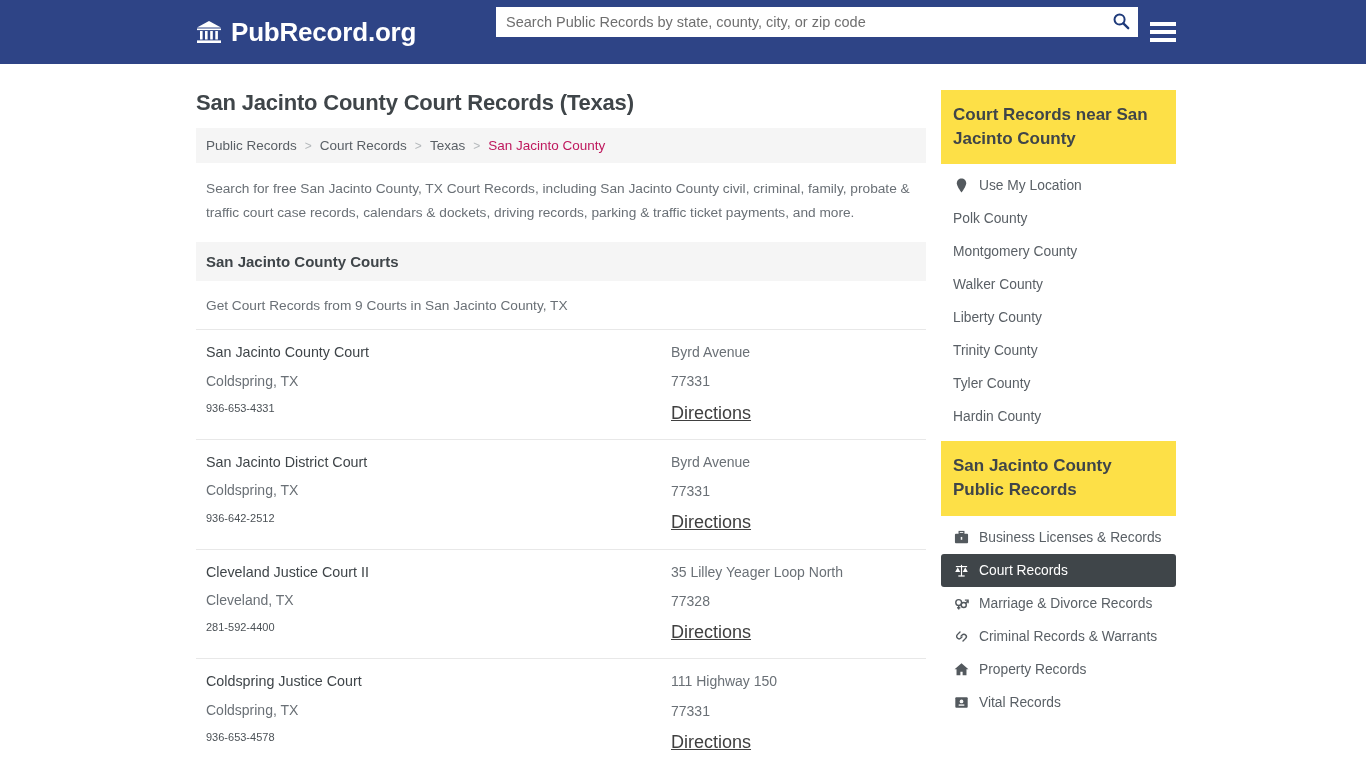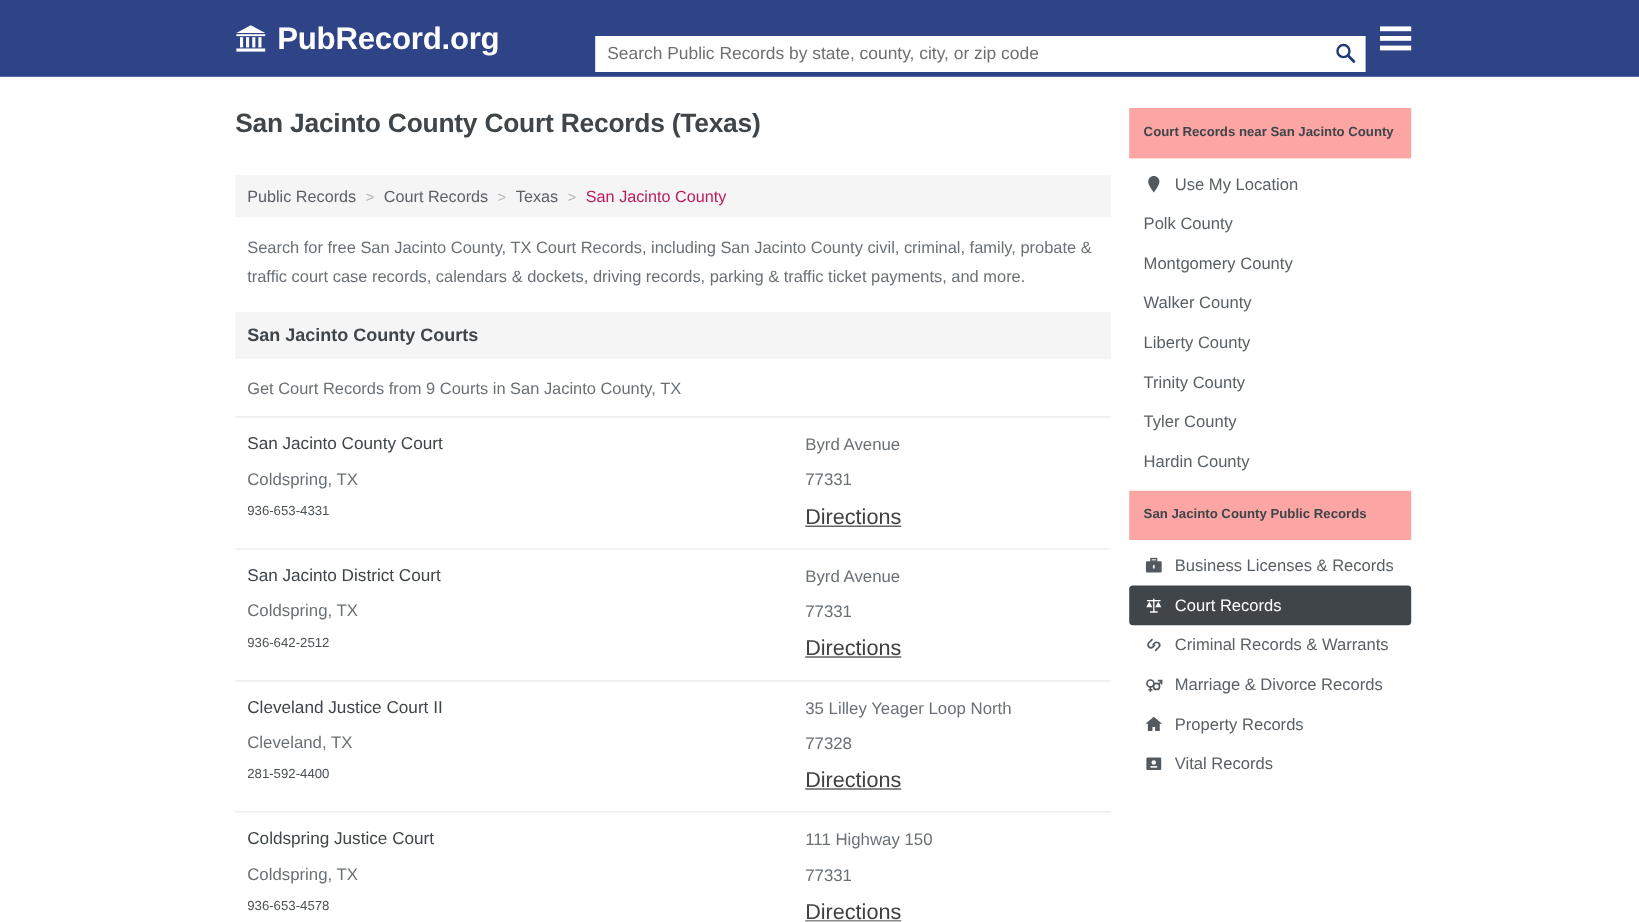--- a/index.html
+++ b/index.html
@@ -29,21 +29,21 @@
   .brand-text {
     color: #ffffff;
     font-size: 26px;
     font-weight: bold;
     letter-spacing: -0.2px;
     white-space: nowrap;
   }
   .search-wrap {
     position: absolute;
     left: 496px;
-    top: 30px;
+    top: 7px;
     width: 642px;
     height: 30px;
     background: #ffffff;
     display: flex;
     align-items: center;
   }
   .search-input {
     flex: 1;
     height: 100%;
     border: 0;
@@ -84,21 +84,21 @@
     gap: 15px;
     align-items: flex-start;
   }
   .main-col { width: 730px; flex: none; }
   .side-col { width: 235px; flex: none; }
 
   .page-title {
     font-size: 22px;
     font-weight: bold;
     color: #3f4549;
-    margin: 26px 0 30px 0;
+    margin: 26px 0 12px 0;
     letter-spacing: -0.2px;
   }
 
   
   .breadcrumb {
     background: #f5f5f5;
     padding: 10px 10px;
     font-size: 13.5px;
     color: #5a6066;
     display: flex;
@@ -151,23 +151,23 @@
     font-size: 14px; color: #6a7076; margin-bottom: 11px; line-height: 1.3;
   }
   .directions {
     font-size: 18px; color: #404040;
     text-decoration: underline; cursor: pointer; line-height: 1.3;
   }
 
   
   .side-panel { margin-top: 26px; }
   .side-head {
-    background: #fca5a5;
+    background: #fde047;
     padding: 13px 12px;
-    font-size: 11px;
+    font-size: 17px;
     font-weight: bold;
     color: #3f4549;
     line-height: 1.42;
   }
   .side-link {
     display: flex;
     align-items: center;
     gap: 9px;
     padding: 9px 12px;
     font-size: 13.8px;
@@ -374,42 +374,42 @@
                 <path d="M4 4.6 1.3 9.6h5.4z" fill="currentColor"></path>
                 <path d="M12 4.6 9.3 9.6h5.4z" fill="currentColor"></path>
                 <rect x="4.6" y="13.2" width="6.8" height="1.3" fill="currentColor"></rect>
               </svg>
             </span>
     <span>Court Records</span>
   </a>
   <a class="side-link" href="#">
     <span class="ico">
               <svg viewBox="0 0 16 16" width="15" height="15" aria-hidden="true">
-                <path d="M6.4 3.2 3.6 6a2.6 2.6 0 1 0 3.7 3.7l1.3-1.3" fill="none" stroke="currentColor" stroke-width="1.5" stroke-linecap="round"></path>
-                <path d="M9.6 12.8 12.4 10a2.6 2.6 0 1 0-3.7-3.7L7.4 7.6" fill="none" stroke="currentColor" stroke-width="1.5" stroke-linecap="round"></path>
-              </svg>
-            </span>
-    <span>Criminal Records &amp; Warrants</span>
-  </a>
-  <a class="side-link" href="#">
-    <span class="ico">
-              <svg viewBox="0 0 16 16" width="15" height="15" aria-hidden="true">
                 <circle cx="5" cy="7" r="3.1" fill="none" stroke="currentColor" stroke-width="1.5"></circle>
                 <line x1="5" y1="10.2" x2="5" y2="14.4" stroke="currentColor" stroke-width="1.5"></line>
                 <line x1="3.2" y1="12.6" x2="6.8" y2="12.6" stroke="currentColor" stroke-width="1.5"></line>
                 <circle cx="10.4" cy="9.6" r="2.7" fill="none" stroke="currentColor" stroke-width="1.5"></circle>
                 <line x1="12.3" y1="7.7" x2="15" y2="5" stroke="currentColor" stroke-width="1.5"></line>
                 <polyline points="11.6,4.4 15,4.4 15,7.8" fill="none" stroke="currentColor" stroke-width="1.5"></polyline>
               </svg>
             </span>
     <span>Marriage &amp; Divorce Records</span>
   </a>
   <a class="side-link" href="#">
     <span class="ico">
               <svg viewBox="0 0 16 16" width="15" height="15" aria-hidden="true">
+                <path d="M6.4 3.2 3.6 6a2.6 2.6 0 1 0 3.7 3.7l1.3-1.3" fill="none" stroke="currentColor" stroke-width="1.5" stroke-linecap="round"></path>
+                <path d="M9.6 12.8 12.4 10a2.6 2.6 0 1 0-3.7-3.7L7.4 7.6" fill="none" stroke="currentColor" stroke-width="1.5" stroke-linecap="round"></path>
+              </svg>
+            </span>
+    <span>Criminal Records &amp; Warrants</span>
+  </a>
+  <a class="side-link" href="#">
+    <span class="ico">
+              <svg viewBox="0 0 16 16" width="15" height="15" aria-hidden="true">
                 <path d="M8 1.4 0.6 7.6h2.1V14h4.1v-3.6h2.4V14h4.1V7.6h2.1z" fill="currentColor"></path>
               </svg>
             </span>
     <span>Property Records</span>
   </a>
   <a class="side-link" href="#">
     <span class="ico">
               <svg viewBox="0 0 16 16" width="15" height="15" aria-hidden="true">
                 <rect x="1.4" y="2.4" width="13.2" height="11.2" rx="1" fill="currentColor"></rect>
                 <circle cx="8" cy="6.8" r="2" fill="#f6f6f6"></circle>

